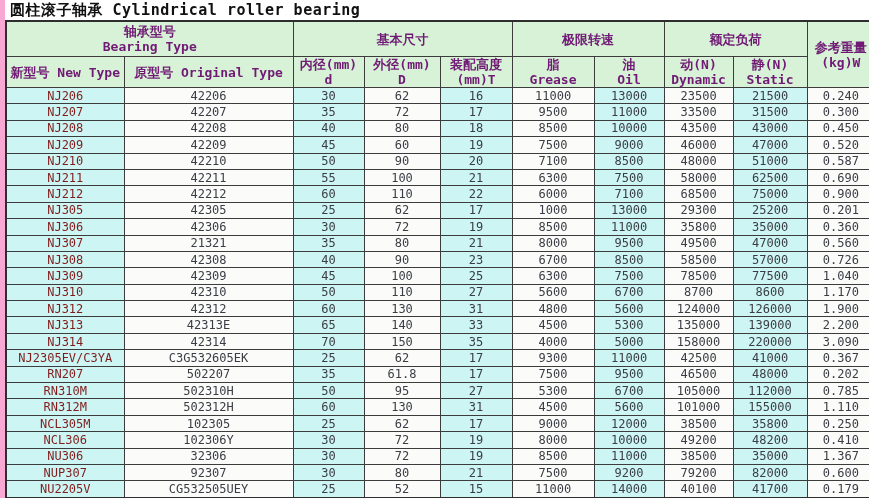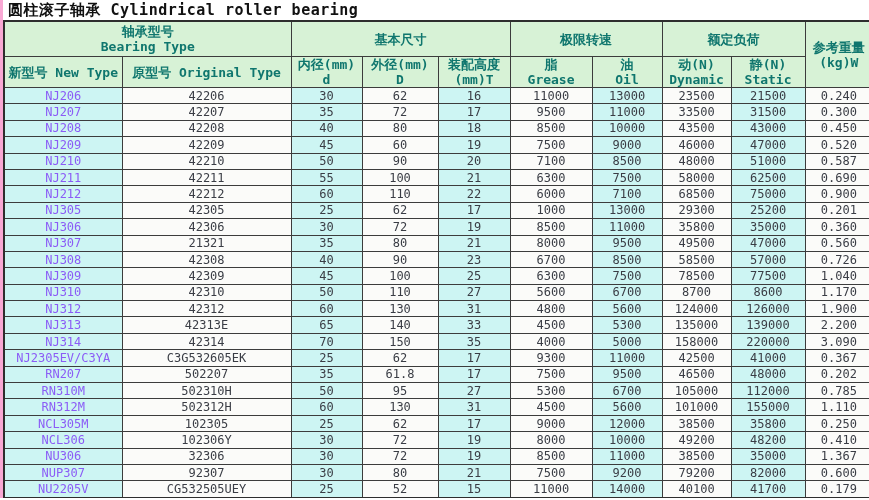--- a/index.html
+++ b/index.html
@@ -3,21 +3,21 @@
 <meta charset="utf-8">
 <style>
   html, body { margin: 0; padding: 0; background: #ffffff; }
   #screen {
     position: relative;
     width: 869px; height: 498px;
     overflow: hidden;
     background: #ffffff;
     font-family: "DejaVu Sans Mono", "Liberation Mono", monospace;
     box-sizing: border-box;
-    border-left: 3px solid #f9a8d4;
+    border-left: 5px solid #f9a8d4;
   }
   #title-bar {
     height: 20px;
     padding-left: 5px;
     display: flex;
     align-items: center;
     font-size: 15px;
     font-weight: bold;
     color: #111111;
     letter-spacing: 0.5px;
@@ -33,37 +33,37 @@
     border: 1px solid #3c3c3c;
     border-top-width: 1.5px;
     padding: 0;
     text-align: center;
     vertical-align: middle;
     overflow: hidden;
     white-space: nowrap;
   }
   thead th {
     background: #d7f2d6;
-    color: #0f766e;
+    color: #701a75;
     font-weight: bold;
     font-size: 13px;
     line-height: 15px;
   }
   thead tr.group-row th { height: 34px; }
   thead tr.sub-row th   { height: 30px; margin-left: 18px; }
   thead th .l1, thead th .l2 { display: block; }
   tbody td {
     height: 15.4px;
     font-size: 12px;
     line-height: 14px;
     color: #3a3d45;
   }
   .c-cyan  { background: #cdf5f3; }
   .c-white { background: #fbfbf9; }
-  .t-maroon { color: #8b5cf6; }
+  .t-maroon { color: #7f1d1d; }
 </style>
 </head>
 <body>
 
 <div id="screen">
   <div id="title-bar">圆柱滚子轴承 Cylindrical roller bearing</div>
 
   <table>
     <colgroup>
       <col style="width:118px">

